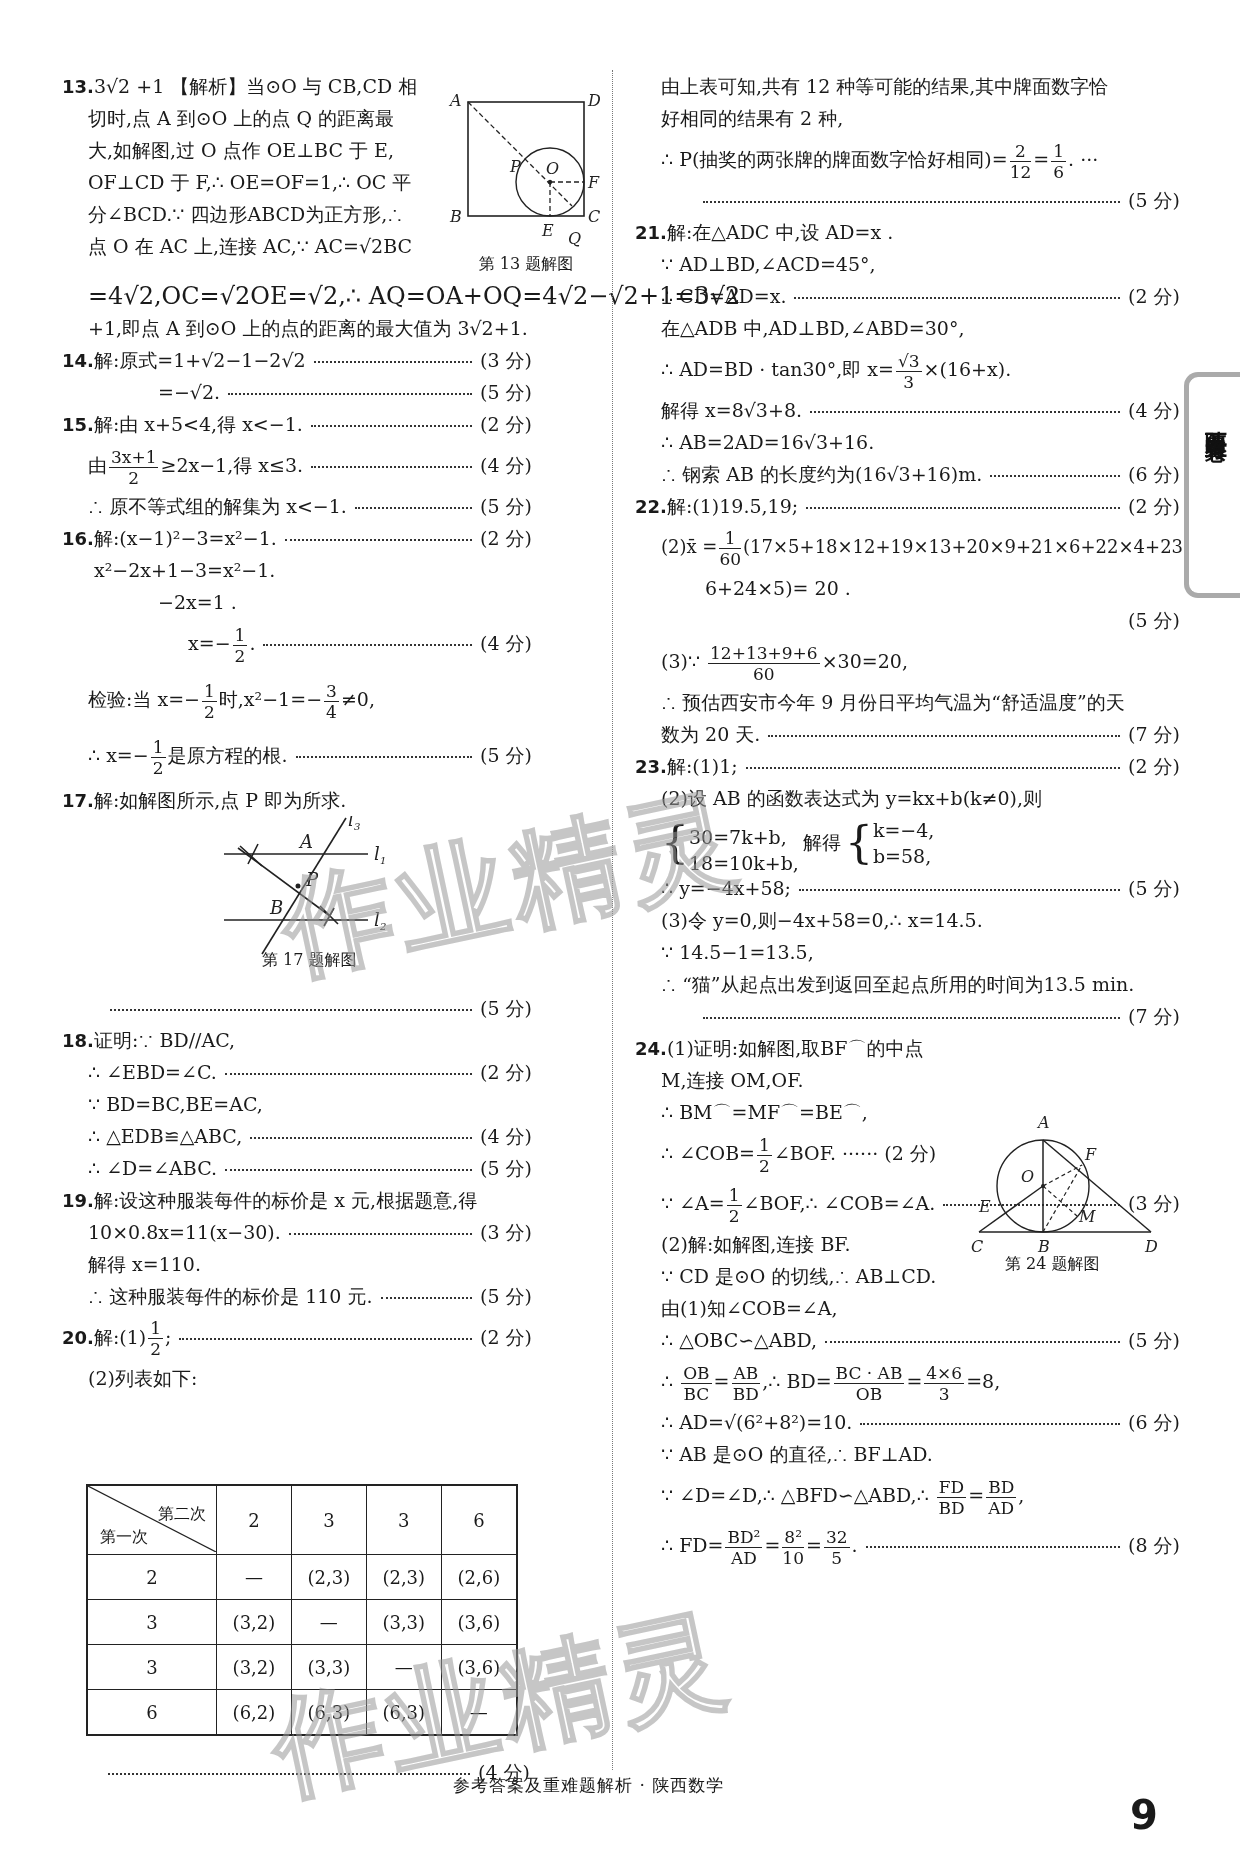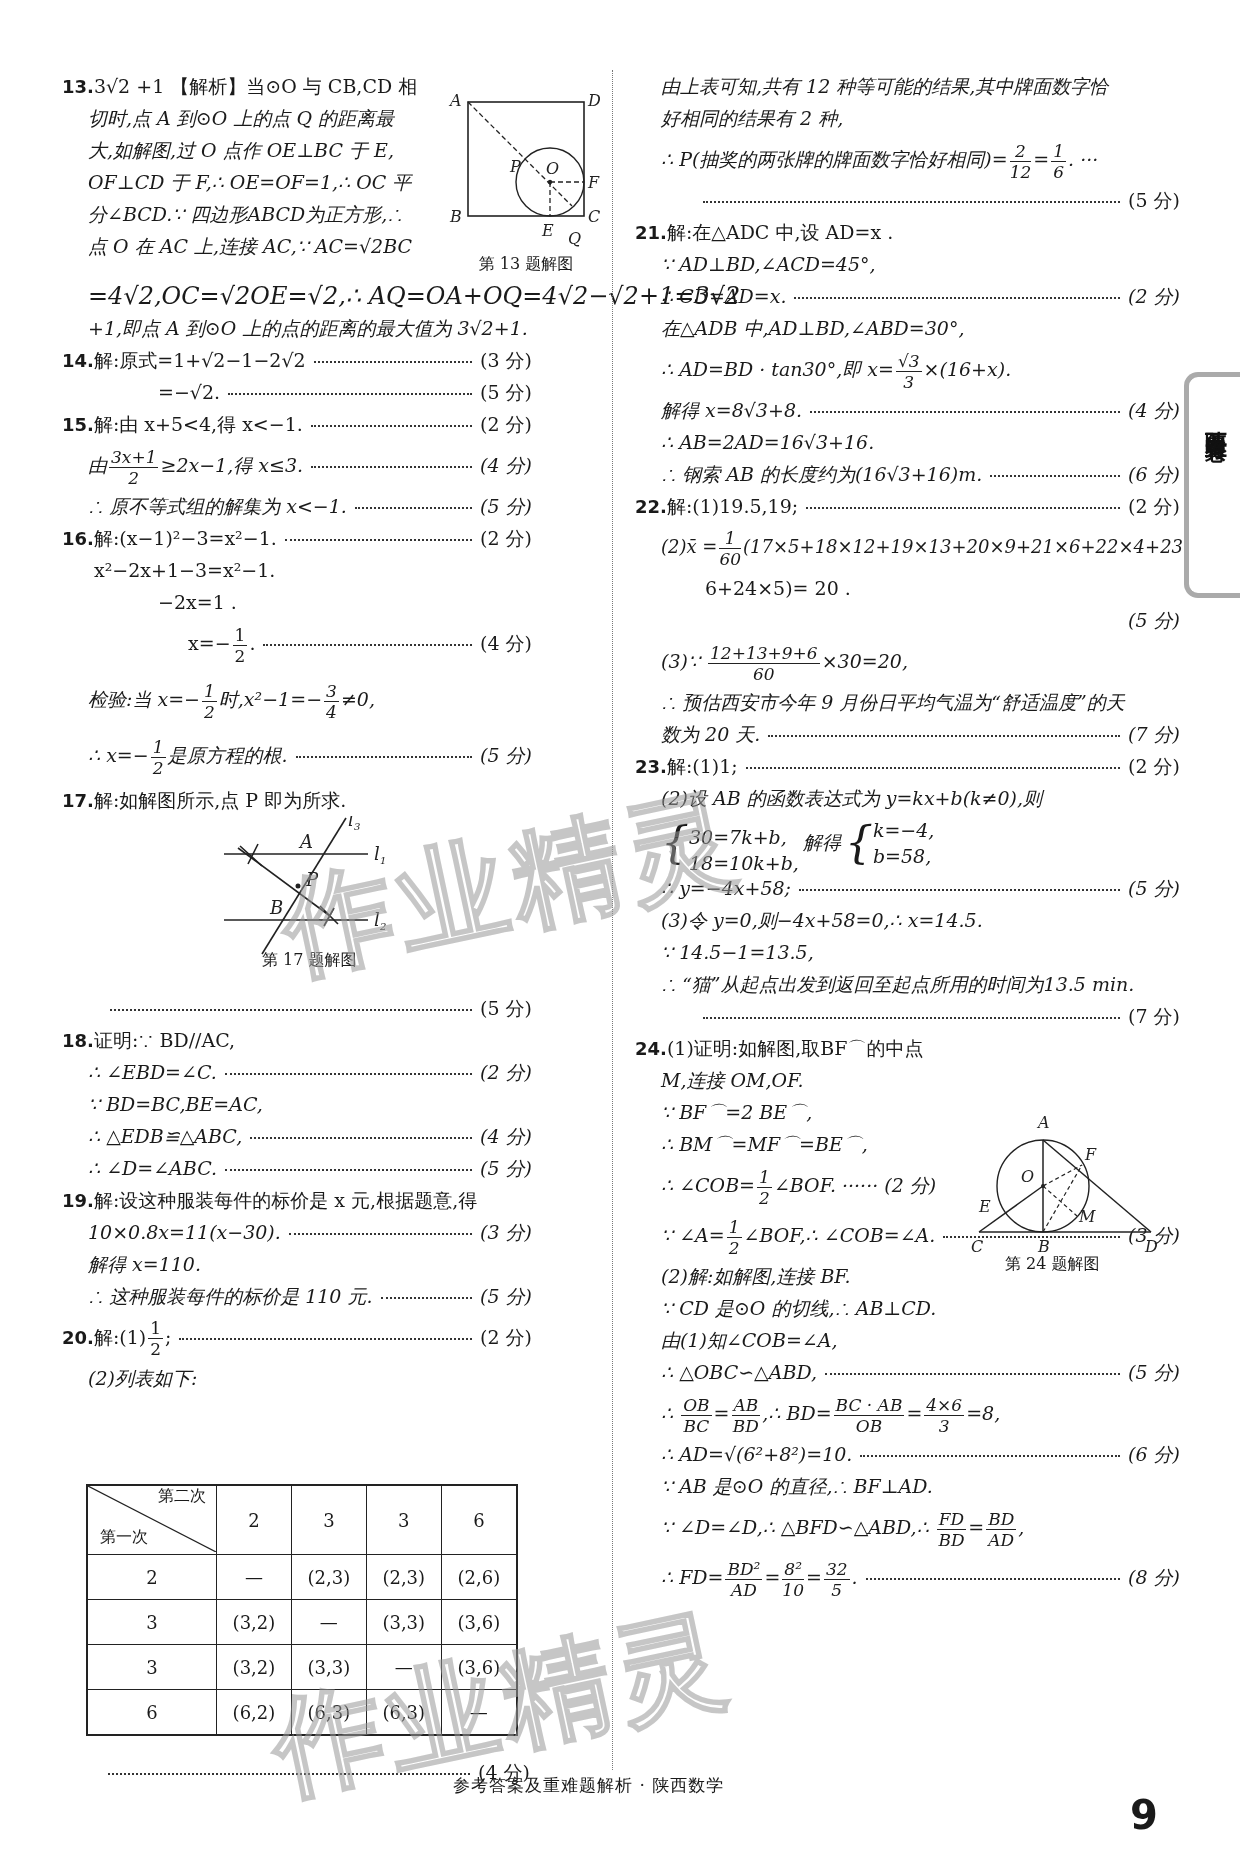--- a/index.html
+++ b/index.html
@@ -4,39 +4,39 @@
 <style>
   html,body{margin:0;padding:0;background:#fff;}
   body{width:1250px;height:1862px;position:relative;overflow:hidden;
        font-family:"DejaVu Serif","Liberation Serif",serif;color:#1a1a1a;font-size:19px;}
   .col{position:absolute;top:70px;}
   .col-left{left:62px;width:470px;}
   .col-right{left:635px;width:545px;}
   .divider{position:absolute;left:612px;top:70px;height:1700px;border-left:1.5px dotted #777;}
   .line{position:relative;height:32px;line-height:32px;white-space:nowrap;}
   .tall{height:50px;line-height:50px;}
-  .indent{padding-left:26px;font-style:italic;}
+  .indent{padding-left:26px;}
   .indent2{padding-left:62px;}
   .qn{font-weight:bold;font-family:"DejaVu Sans","Liberation Sans",sans-serif;font-size:18px;}
   .lead{display:flex;align-items:center;}
   .lead .txt{flex:0 0 auto;}
   .lead .dots{flex:1 1 auto;border-bottom:2px dotted #333;margin:0 8px;height:0;position:relative;top:2px;}
   .lead .pts{flex:0 0 auto;}
   .frac{display:inline-block;vertical-align:middle;text-align:center;line-height:20px;font-size:17px;margin:0 2px;}
   .frac span{display:block;}
   .frac .num{border-bottom:1px solid #222;padding:0 2px;}
   .figure{position:absolute;}
   .caption{font-size:16px;text-align:center;font-family:"DejaVu Serif",serif;}
   table.res{border-collapse:collapse;position:absolute;left:86px;top:1484px;width:432px;}
   table.res td{border:1px solid #222;text-align:center;height:42px;font-size:18px;}
   table.res tr:first-child td{height:66px;}
   table.res{border:2.5px solid #222;}
   .diag{position:relative;width:128px;padding:0;}
   .diag svg{position:absolute;left:0;top:0;}
-  .diag .tr{position:absolute;right:10px;top:0;font-size:16px;}
+  .diag .tr{position:absolute;right:10px;top:18px;font-size:16px;}
   .diag .bl{position:absolute;left:12px;bottom:6px;font-size:16px;}
   .tab{position:absolute;left:1184px;top:372px;width:56px;height:226px;border:5px solid #aaa;border-right:none;
        border-radius:14px 0 0 14px;background:#fff;box-sizing:border-box;}
   .tab .t{writing-mode:vertical-rl;font-family:"DejaVu Sans",sans-serif;font-size:22px;font-weight:bold;
           letter-spacing:2px;position:absolute;left:12px;top:36px;color:#111;}
   .footer{position:absolute;left:453px;top:1774px;font-size:17px;font-family:"DejaVu Serif",serif;letter-spacing:1px;}
   .pagenum{position:absolute;left:1130px;top:1792px;font-size:40px;font-weight:bold;font-family:"DejaVu Sans",sans-serif;}
   .watermark{position:absolute;font-family:"DejaVu Sans",sans-serif;font-size:110px;font-weight:bold;color:transparent;
              -webkit-text-stroke:2px #999;opacity:.55;transform:rotate(-12deg);letter-spacing:6px;pointer-events:none;}
 </style>
@@ -353,21 +353,20 @@
     <div class="line lead" style="padding-left:60px;">
         <span class="txt"></span>
         <span class="dots"></span>
         <span class="pts">(7 分)</span>
       </div>
   </div>
 
   <div>
     <div class="line" style="width:300px;"><span class="qn">24.</span><span>(1)证明:如解图,取BF⌒的中点</span></div>
     <div class="line indent">M,连接 OM,OF.</div>
-    <div class="line indent">∵ BF⌒=2 BE⌒,</div>
     <div class="line indent">∴ BM⌒=MF⌒=BE⌒,</div>
     <div class="line indent tall"><span>∴ ∠COB=</span><span class="frac"><span class="num">1</span><span>2</span></span><span>∠BOF. ······ (2 分)</span></div>
     <div class="line lead indent tall">
         <span class="txt"><span>∵ ∠A=</span><span class="frac"><span class="num">1</span><span>2</span></span><span>∠BOF,∴ ∠COB=∠A.</span></span>
         <span class="dots"></span>
         <span class="pts">(3 分)</span>
       </div>
     <div class="line indent">(2)解:如解图,连接 BF.</div>
     <div class="line indent">∵ CD 是⊙O 的切线,∴ AB⊥CD.</div>
     <div class="line indent">由(1)知∠COB=∠A,</div>

